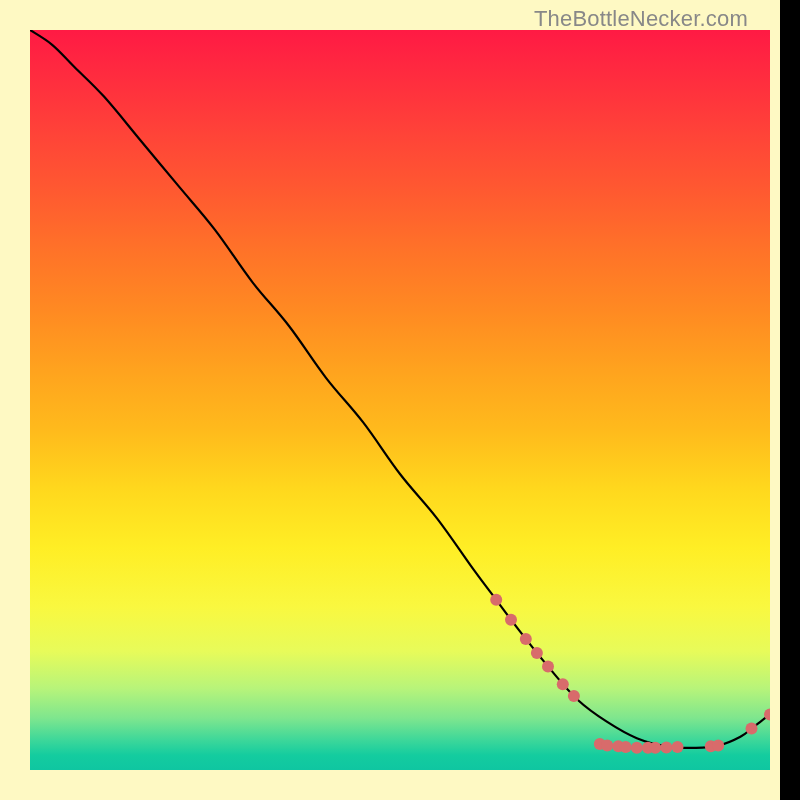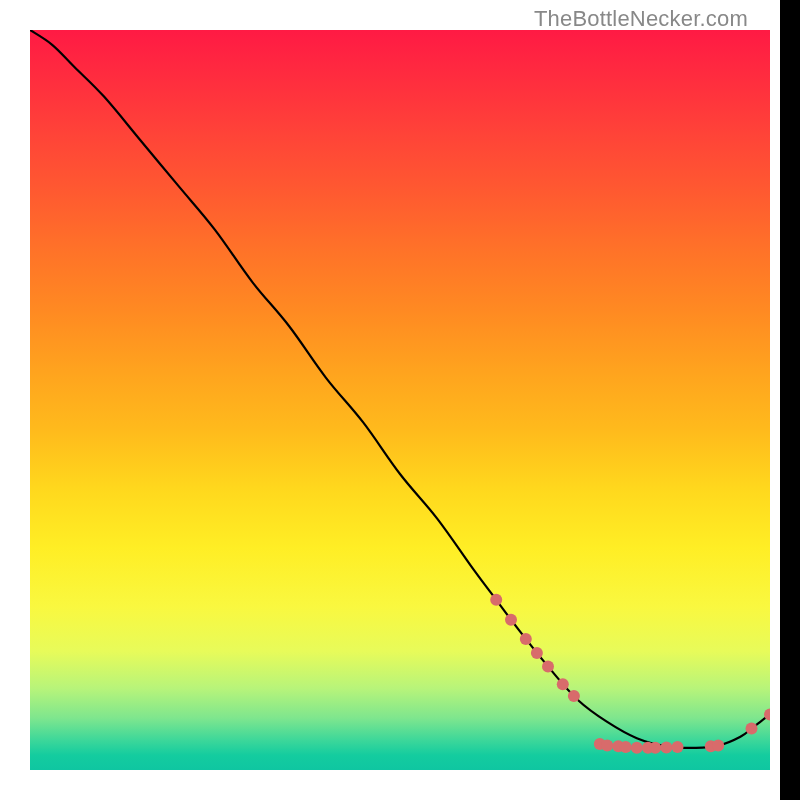--- a/index.html
+++ b/index.html
@@ -8,21 +8,21 @@
     width: 800px;
     height: 800px;
     background: #000;
     overflow: hidden;
     font-family: Arial, Helvetica, sans-serif;
   }
   .stage {
     position: relative;
     width: 780px;
     height: 800px;
-    background: #ffffff;
+    background: #fef9c3;
   }
   .plot {
     position: absolute;
     left: 30px;
     top: 30px;
     width: 740px;
     height: 740px;
     overflow: hidden;
     
     background: linear-gradient(

